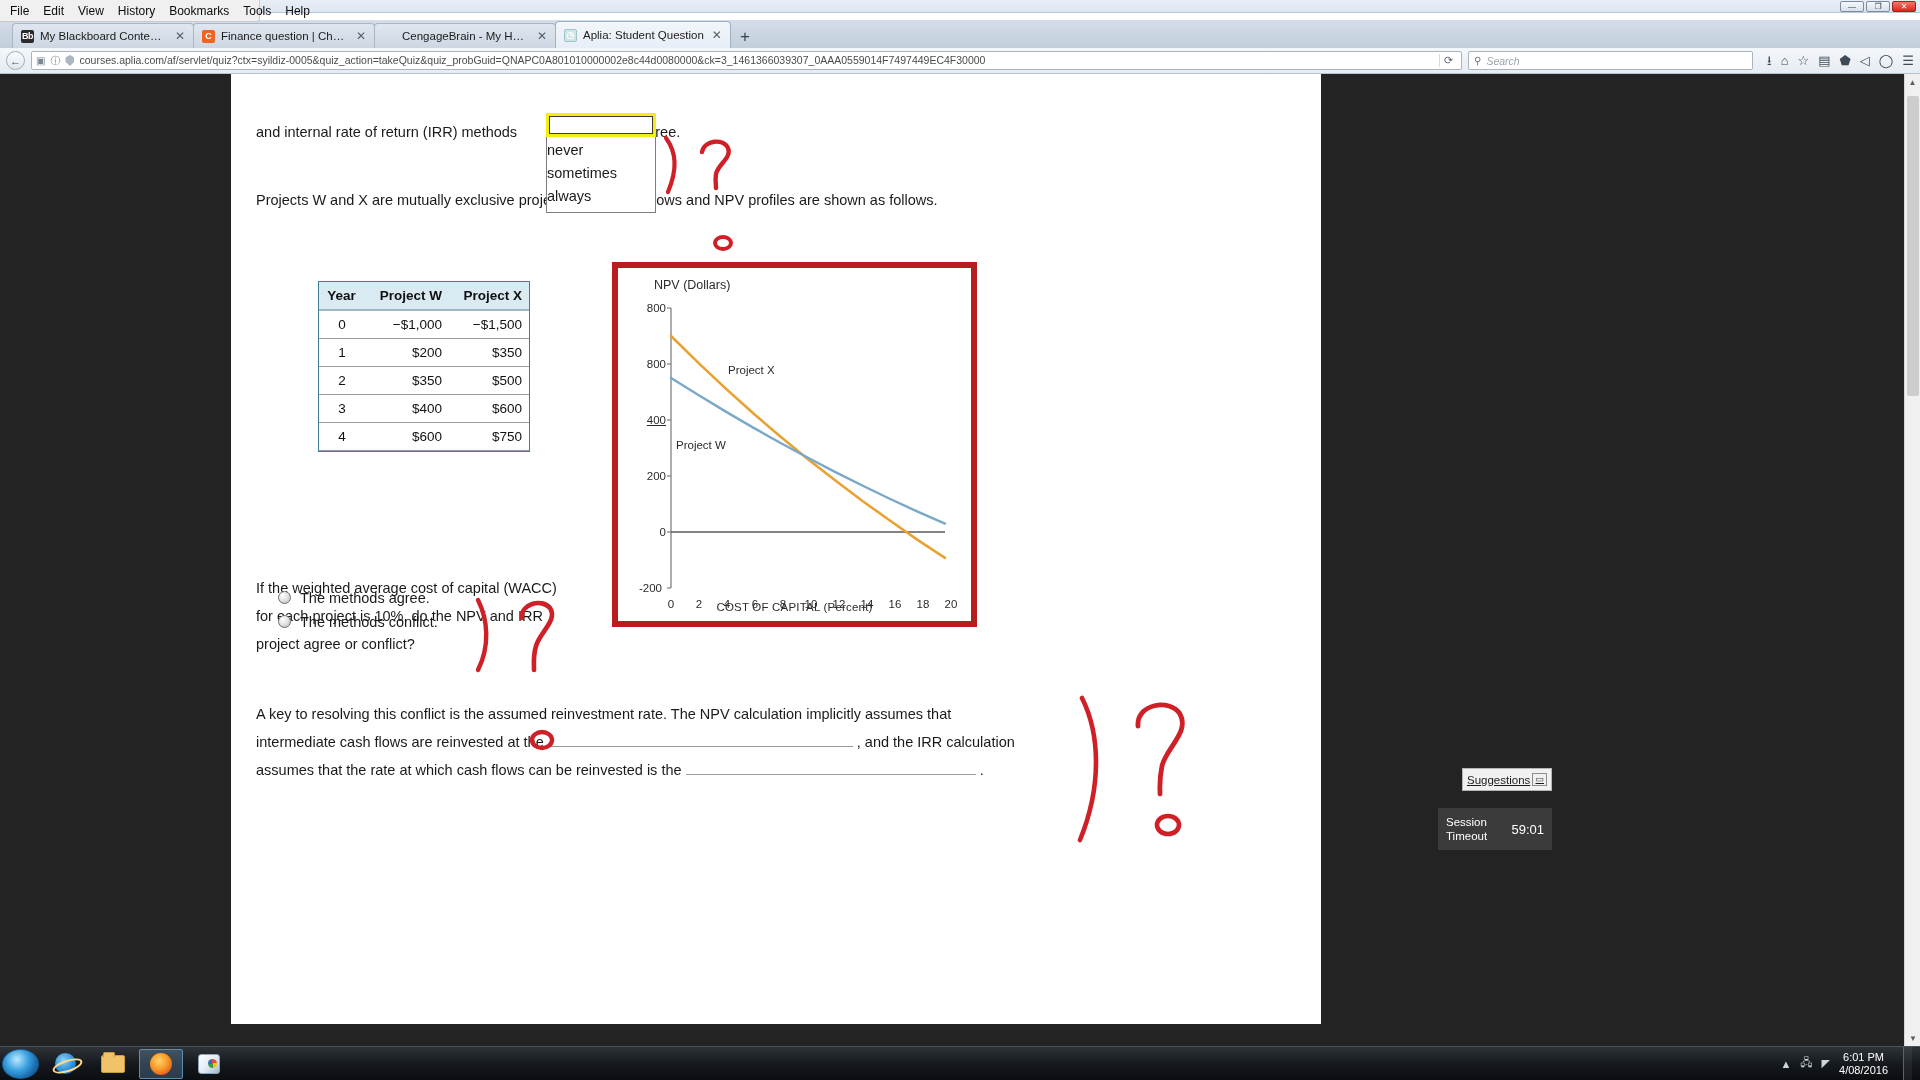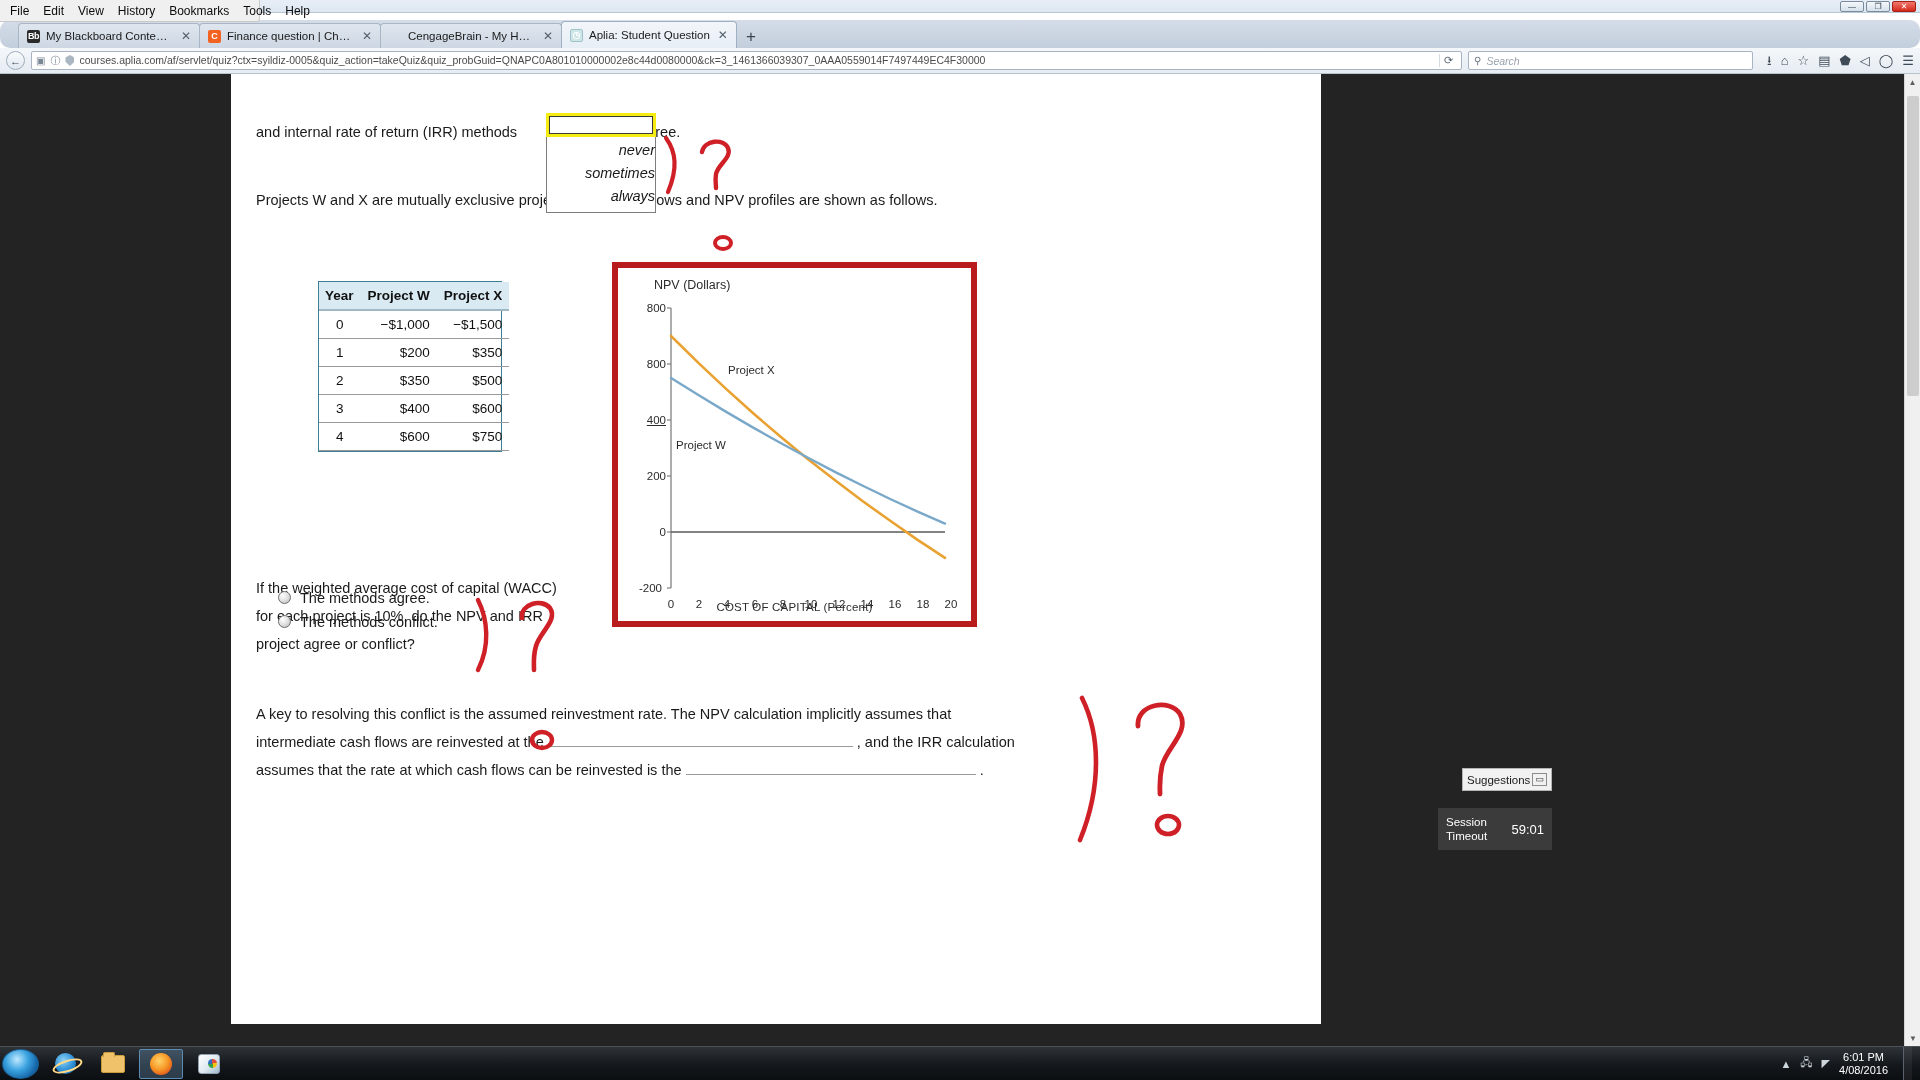--- a/index.html
+++ b/index.html
@@ -32,21 +32,21 @@
     background:#f0f0f0; border:1px solid #c9c9c9; border-top:none; border-left:none;
     border-bottom-right-radius:3px;
     display:flex; align-items:center; padding-left:4px; gap:2px; z-index:5;
   }
   .menu-item { font-size:12px; color:#0b0b0b; padding:2px 6px; line-height:1; }
 
   
   .tabstrip {
     position:absolute; left:0; top:20px; width:1920px; height:28px;
     background: linear-gradient(180deg,#d4dde8 0%, #c3cedc 100%);
-    display:flex; align-items:flex-end; padding-left:18px;border-radius:10px;
+    display:flex; align-items:flex-end; padding-left:12px;
   }
   .tab {
     position:relative; height:25px; min-width:120px; max-width:182px;
     display:flex; align-items:center; gap:6px; padding:0 6px 0 8px;
     font-size:11.5px; color:#1b1b1b;
     background: linear-gradient(180deg,#dfe6ef 0%, #cdd7e3 100%);
     border:1px solid #a9b6c6; border-bottom:none;
     border-top-left-radius:4px; border-top-right-radius:4px;
     margin-right:-1px;
   }
@@ -128,26 +128,26 @@
   .select-wrap { position:absolute; left:546px; top:113px; width:110px; z-index:20; }
   .select-closed {
     height:24px; background:#ffffff; border:3px solid #f5ec14;
     box-shadow: inset 0 0 0 1px #3c3c3c;
   }
   .select-list {
     background:#ffffff; border:1px solid #7d7d7d; border-top:none;
     padding:2px 0 4px 0;
   }
   .select-opt {
-    font-size:14.5px; color:#1a1a1a; text-align:right; line-height:23px; height:23px;font-style:italic;
+    font-size:14.5px; color:#1a1a1a; text-align:left; line-height:23px; height:23px;
   }
 
   
   .cf-table {
-    position:absolute; left:318px; top:281px; width:184px;
+    position:absolute; left:318px; top:281px; width:212px;
     border:1px solid #3f7f96; background:#fff;
   }
   .cf-table table { border-collapse:collapse; width:100%; }
   .cf-table th {
     background:#d9eaf3; font-size:13.5px; font-weight:bold; color:#111;
     padding:6px 7px 6px 7px; text-align:right; border-bottom:2px solid #9fb8c4;
     white-space:nowrap;
   }
   .cf-table th:first-child { text-align:center; padding-left:6px; }
   .cf-table td {
@@ -474,21 +474,21 @@
     </div>
 
     <div class="ann" style="left:1070px; top:620px;">
       <svg width="140" height="160" viewBox="0 0 140 160">
         <path d="M12,4 C30,40 32,92 10,146" fill="none" stroke="#cf2027" stroke-width="4.6" stroke-linecap="round"></path>
         <path d="M68,32 C66,10 100,4 110,20 C120,38 96,54 92,72 C89,86 90,94 90,100" fill="none" stroke="#cf2027" stroke-width="4.8" stroke-linecap="round"></path>
         <ellipse cx="98" cy="131" rx="11" ry="9" fill="none" stroke="#cf2027" stroke-width="4.6"></ellipse>
       </svg>
     </div>
 
-    <div class="suggestions" style="left:1462px; top:694px;">
+    <div class="suggestions" style="left:1462px; top:694px;text-decoration:underline;">
       <span>Suggestions</span>
       <span class="sug-ico">▭</span>
     </div>
 
     <div class="timeout" style="left:1438px; top:734px;">
       <div>
         <div class="timeout-label">Session</div>
         <div class="timeout-label">Timeout</div>
       </div>
       <div class="timeout-val">59:01</div>

